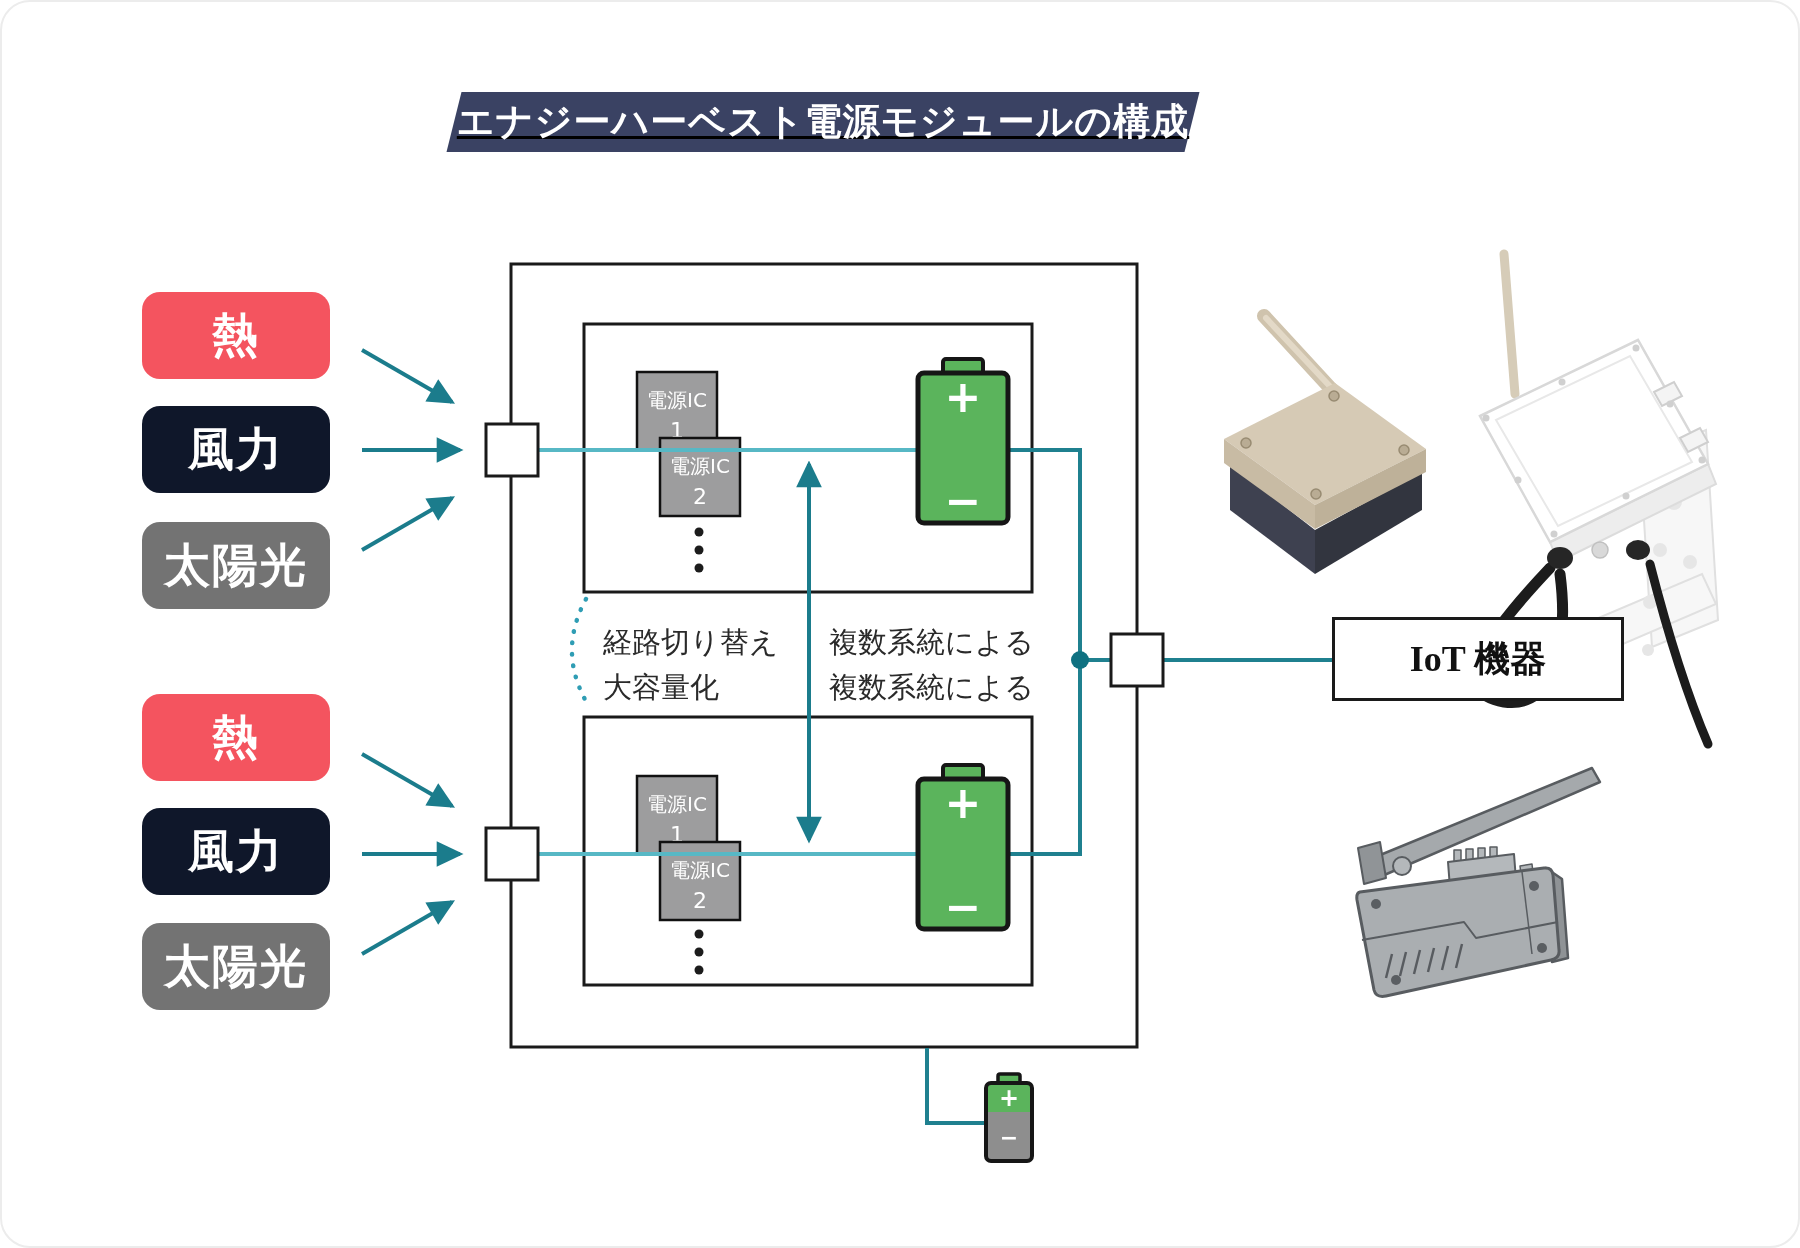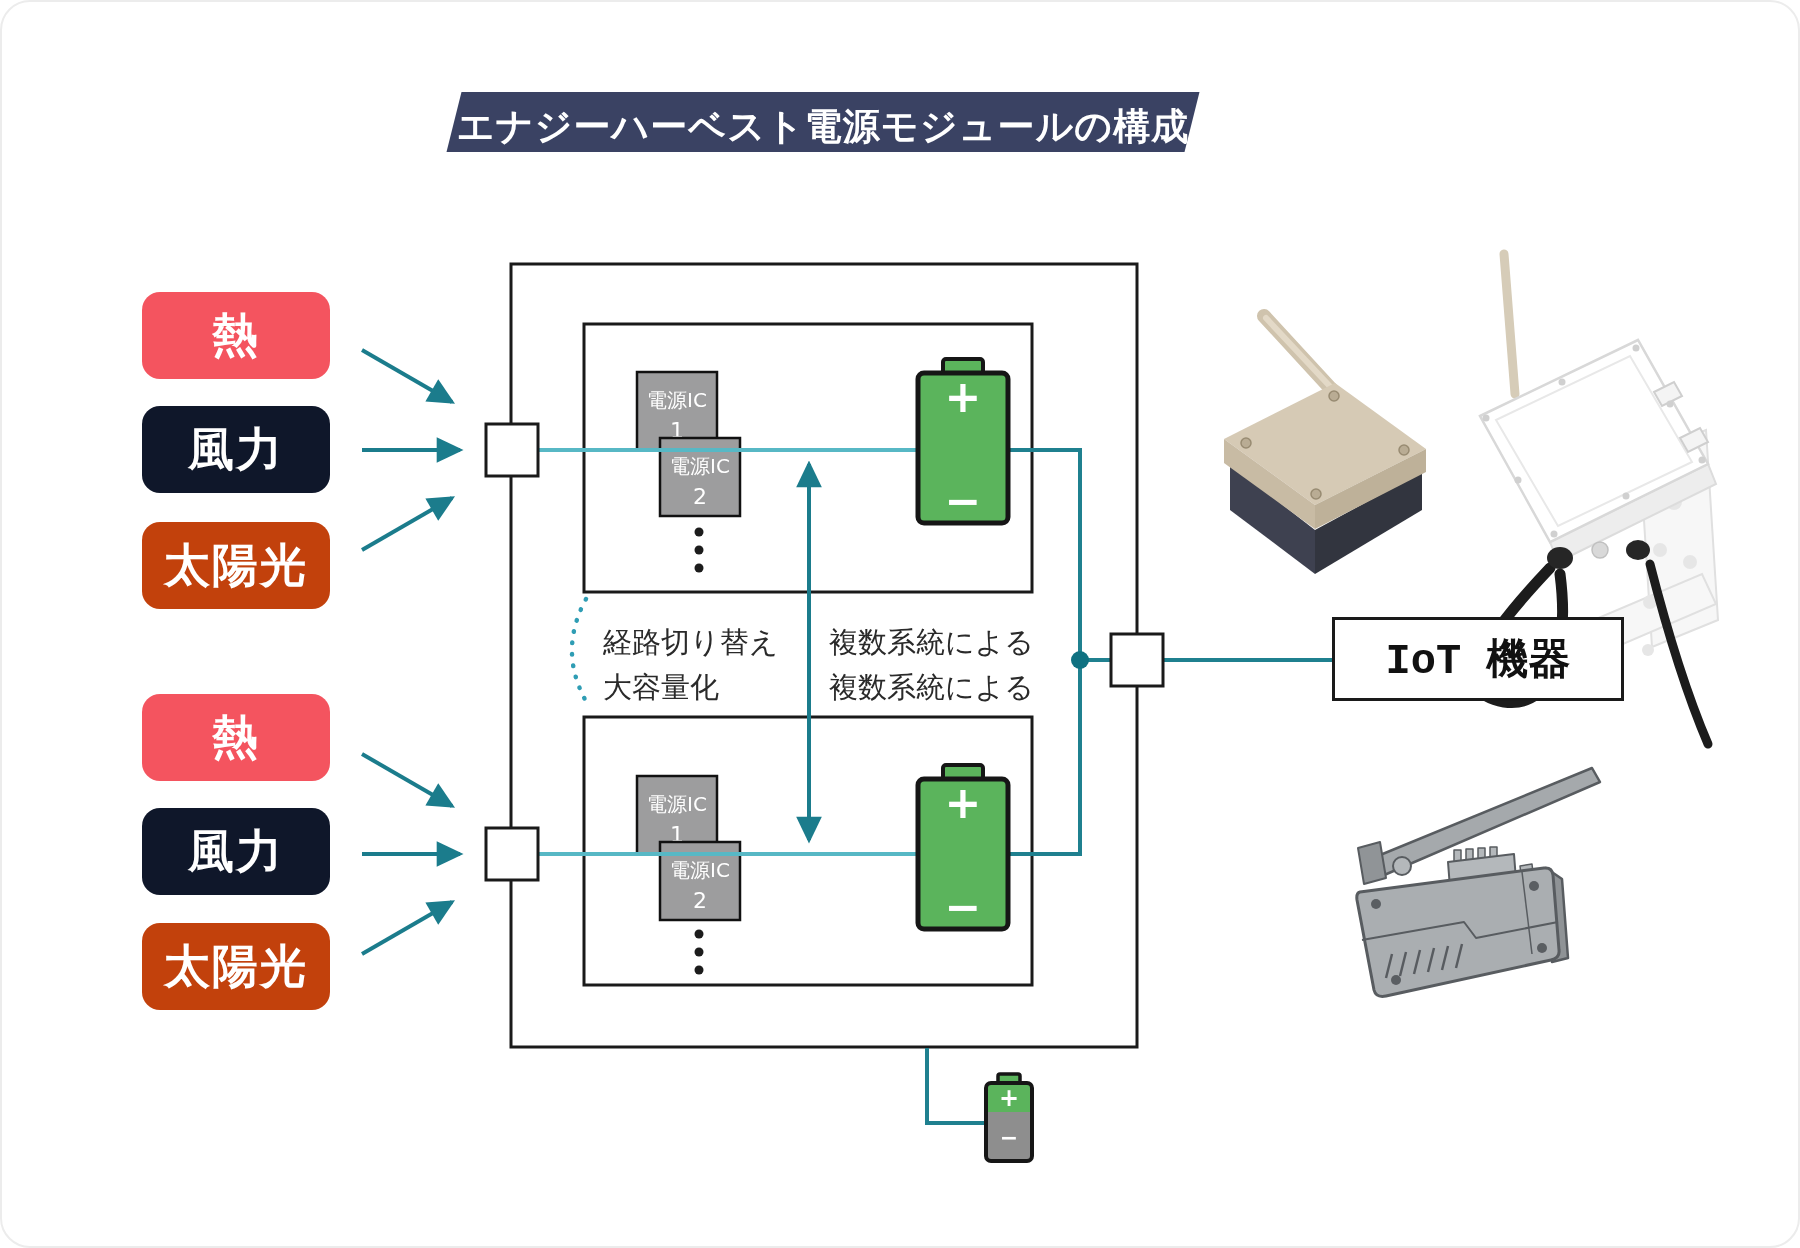--- a/index.html
+++ b/index.html
@@ -2,40 +2,40 @@
 <html><head>
 <meta charset="utf-8">
 <style>
   html,body{margin:0;padding:0;background:#fff;}
   *{box-sizing:border-box;}
   body{font-family:"DejaVu Sans","Liberation Sans",sans-serif;}
   .canvas{position:relative;width:1800px;height:1248px;background:#fff;border:2px solid #ececec;border-radius:30px;overflow:hidden;}
   .layer{position:absolute;left:0;top:0;}
 
   
-  .banner{position:absolute;left:452px;top:90px;width:738px;height:60px;display:flex;align-items:flex-end;justify-content:center;}
+  .banner{position:absolute;left:452px;top:90px;width:738px;height:60px;display:flex;align-items:center;justify-content:center;text-decoration:underline;}
   .banner::before{content:"";position:absolute;inset:0;background:#3a4263;transform:skewX(-14deg);}
   .banner span{position:relative;color:#ffffff;font-size:37px;font-weight:bold;letter-spacing:1px;white-space:nowrap;}
 
   
   .src{position:absolute;left:140px;width:188px;height:87px;border-radius:18px;display:flex;align-items:center;justify-content:center;color:#fff;font-size:46px;font-weight:bold;letter-spacing:2px;}
   .src.heat{background:#f4545f;}
   .src.wind{background:#0f172a;}
-  .src.solar{background:#c2410c;}
+  .src.solar{background:#737373;}
   .u-heat{top:290px;} .u-wind{top:404px;} .u-solar{top:520px;}
   .l-heat{top:692px;} .l-wind{top:806px;} .l-solar{top:921px;}
 
   
   .note{position:absolute;color:#2a2a2a;font-size:29px;line-height:45px;font-weight:500;white-space:nowrap;}
   .note-capacity{left:601px;top:618px;}
   .note-switch{left:827px;top:618px;}
 
   
   .iot-box{position:absolute;left:1330px;top:615px;width:292px;height:84px;background:#fff;border:3px solid #1a1a1a;display:flex;align-items:center;justify-content:center;}
-  .iot-box span{font-family:Liberation Mono, monospace;font-size:42px;font-weight:bold;color:#111;white-space:nowrap;}
+  .iot-box span{font-family:Liberation Serif, serif;font-size:36px;font-weight:bold;color:#111;white-space:nowrap;}
 
   svg text{font-family:"DejaVu Sans","Liberation Sans",sans-serif;}
 </style>
 </head>
 <body>
 
 <div class="canvas">
 
   <svg class="layer" width="1800" height="1248" viewBox="0 0 1800 1248">
     <defs>

